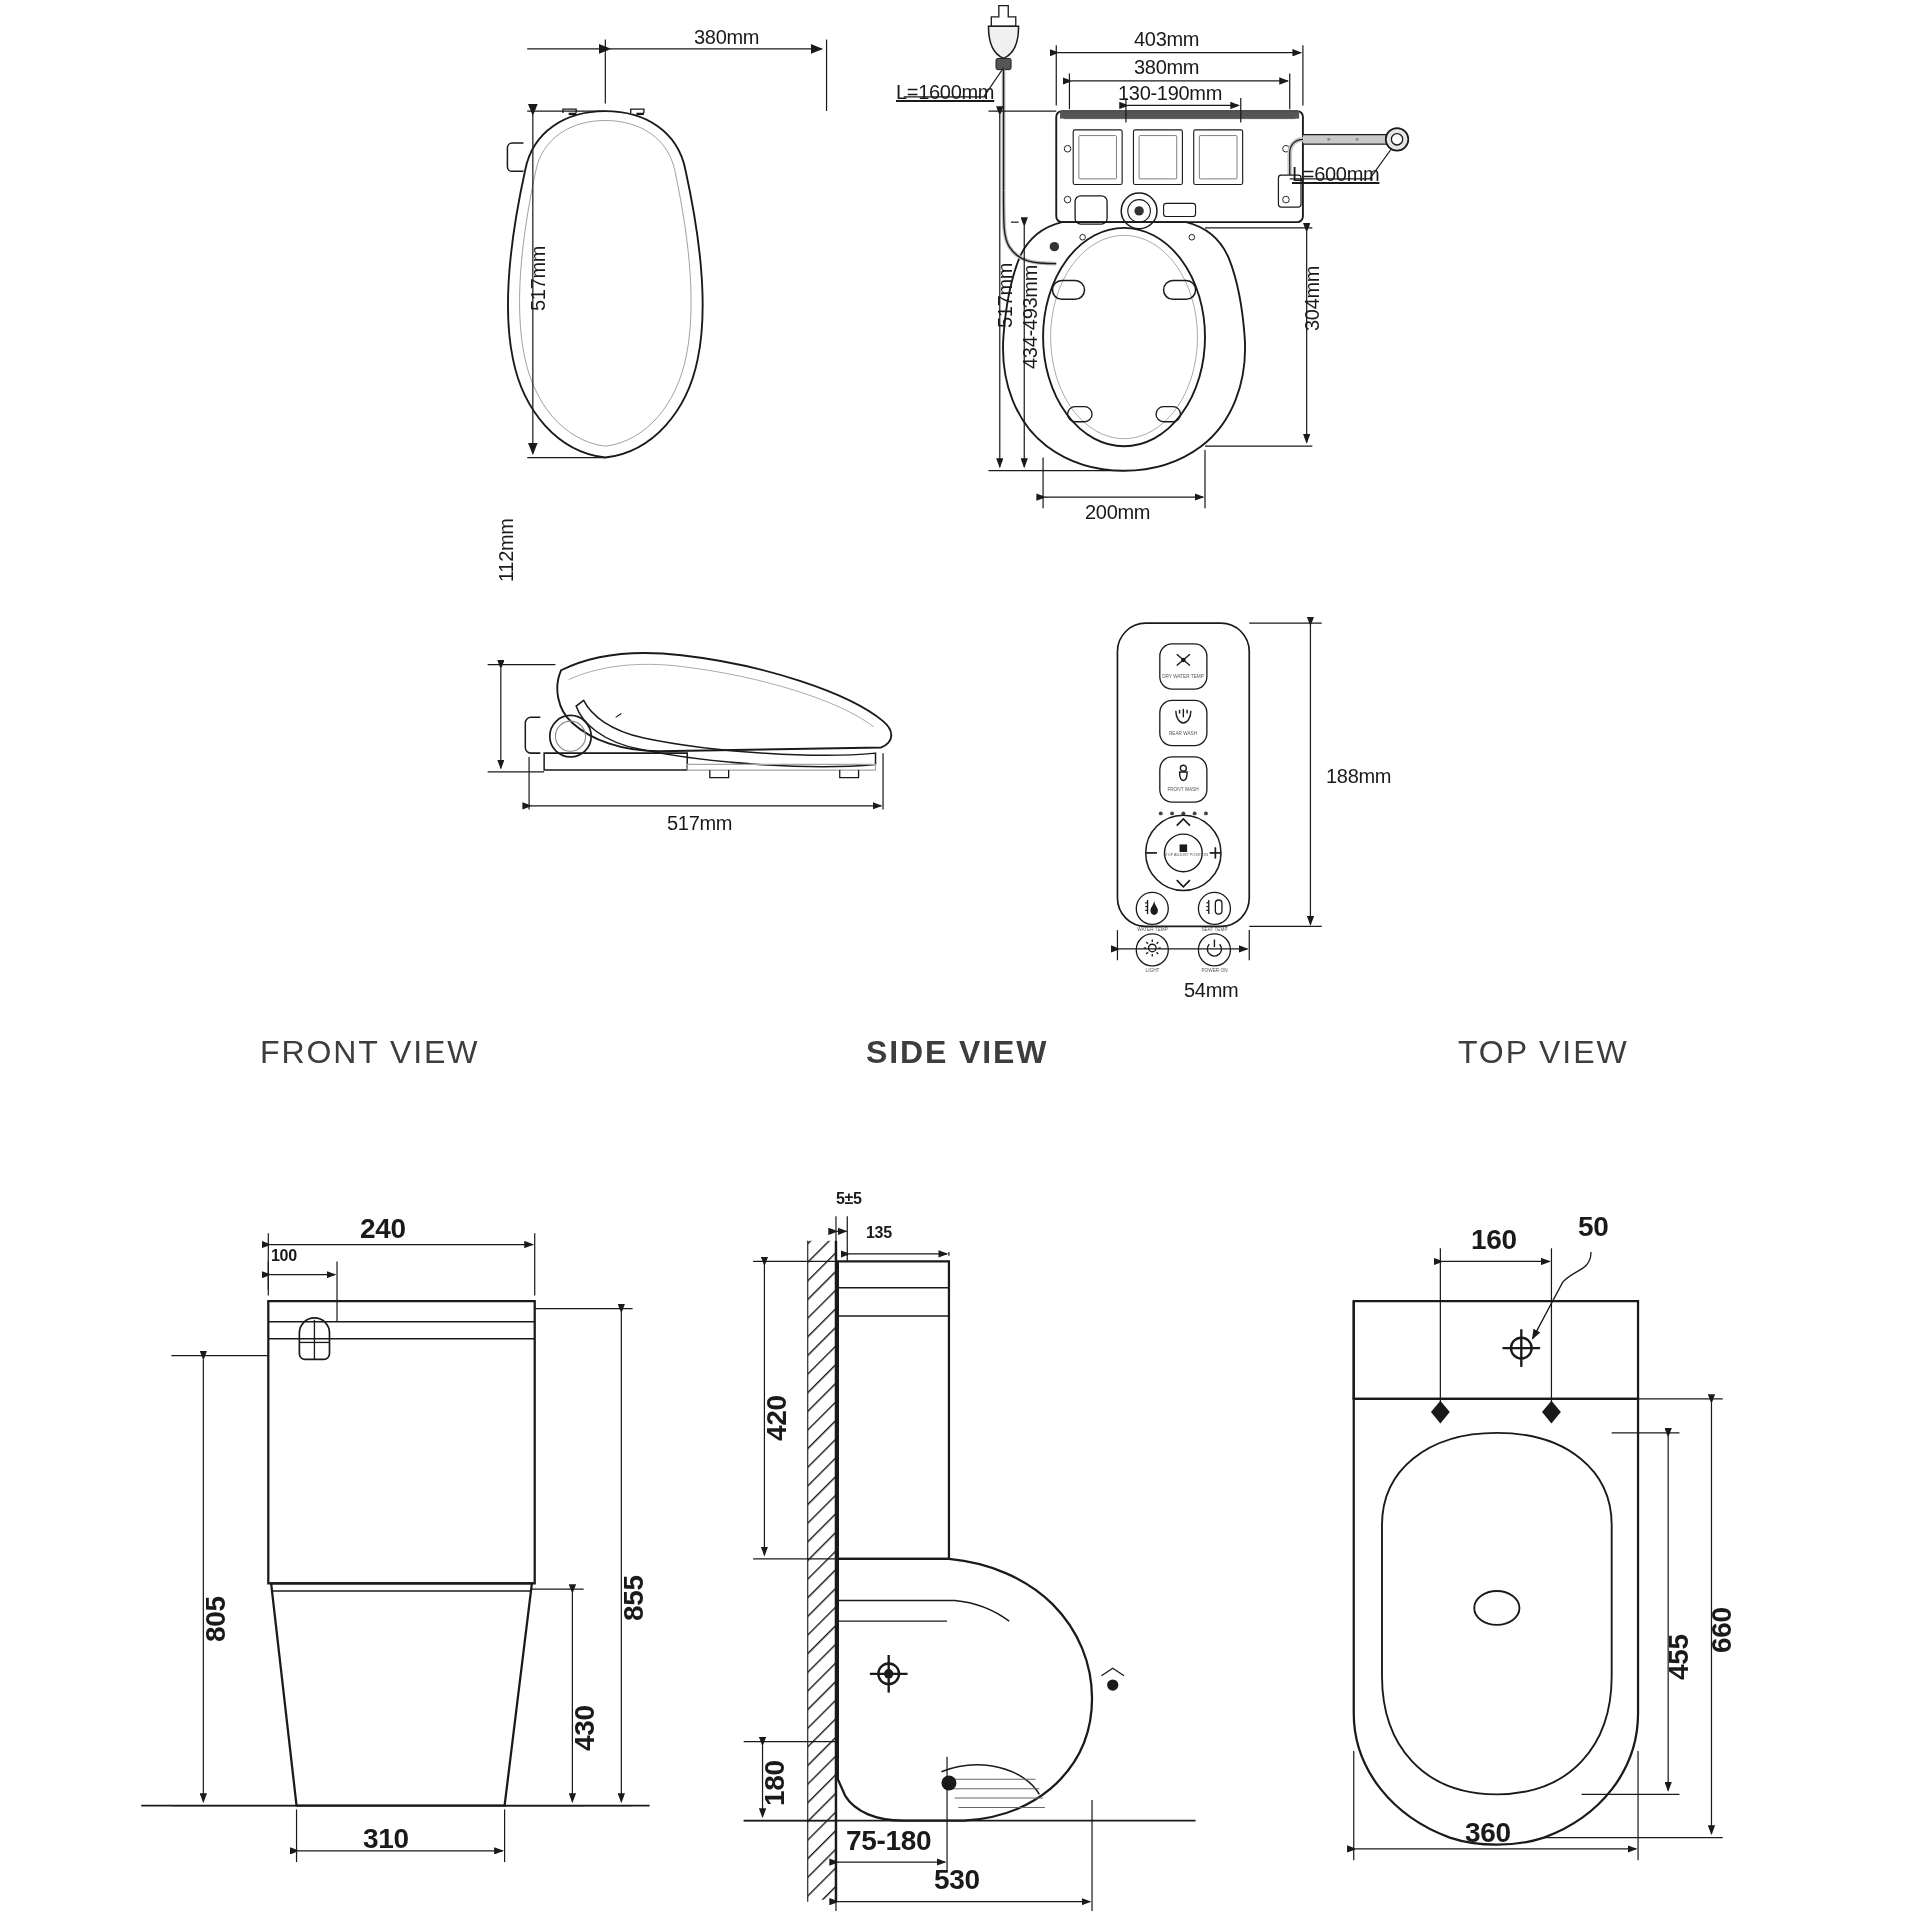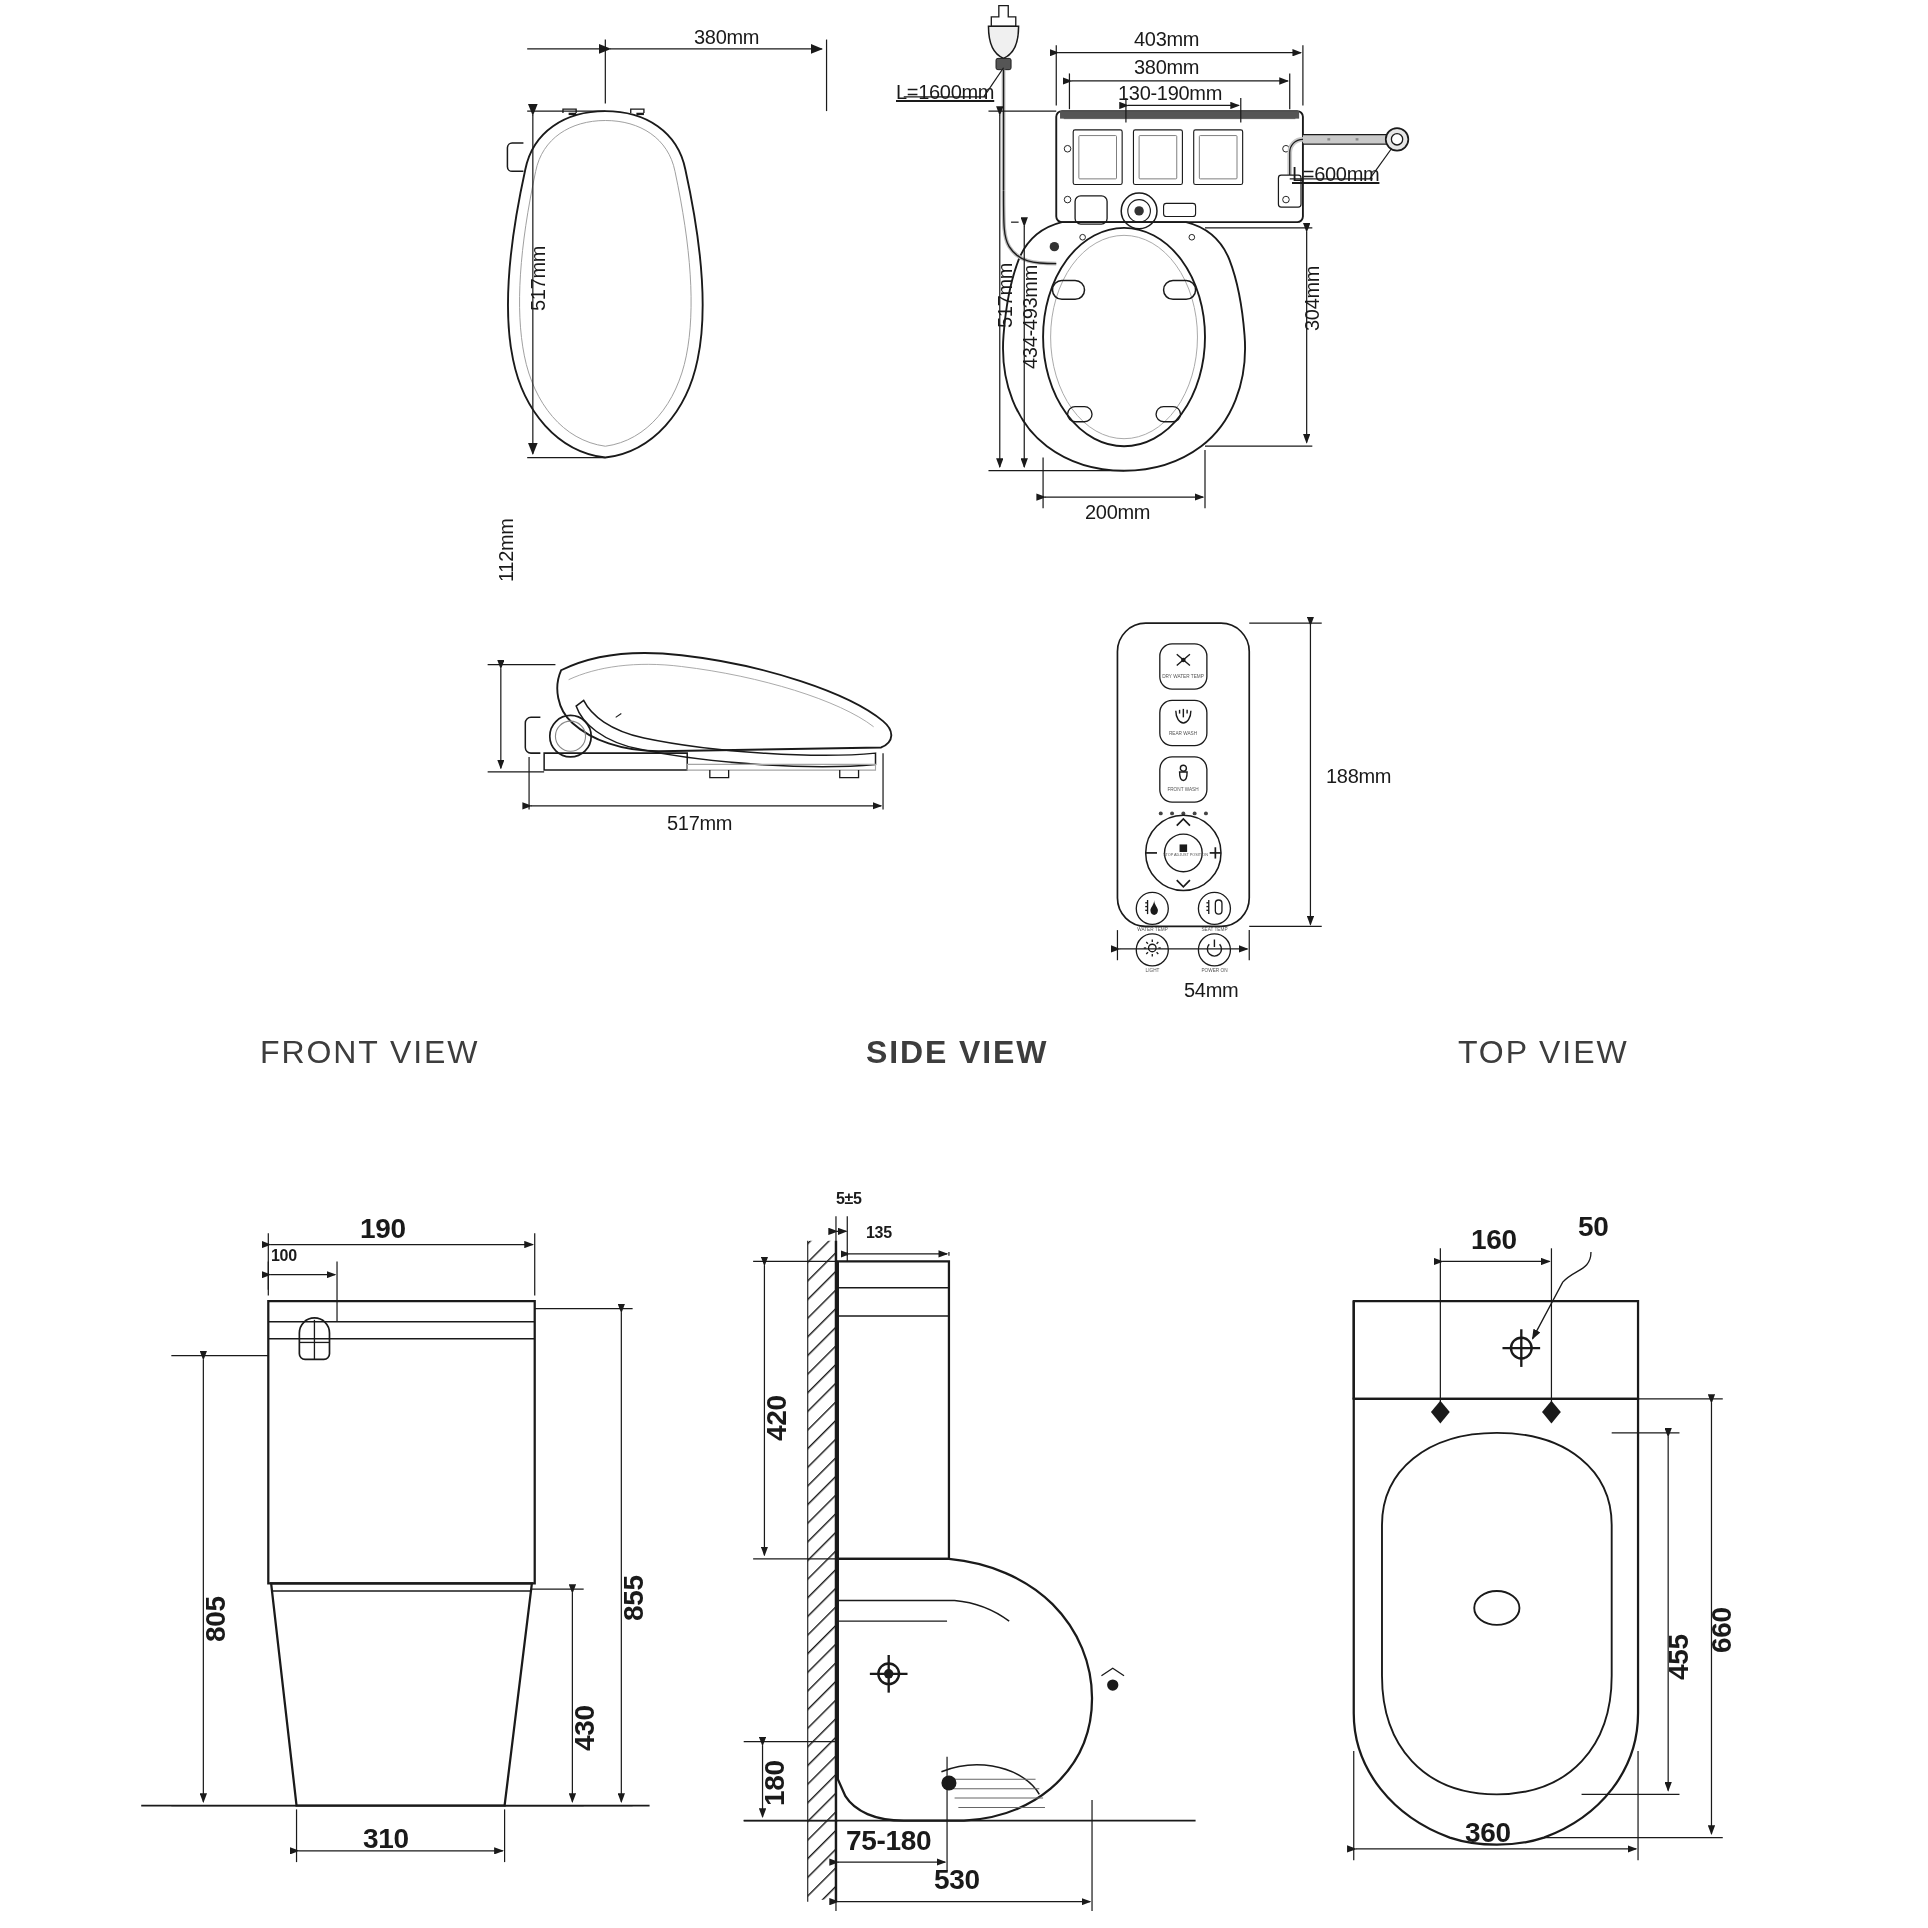--- a/index.html
+++ b/index.html
@@ -552,21 +552,21 @@
 <div class="btnlabel" style="left:1163px; top:853px; width:42px; font-size:3.8px; line-height:4.7px;">STOP ADJUST POSITION</div>
 <div class="btnlabel" style="left:1129px; top:927px; width:47px;">WATER TEMP</div>
 <div class="btnlabel" style="left:1191px; top:927px; width:47px;">SEAT TEMP</div>
 <div class="btnlabel" style="left:1129px; top:968px; width:47px;">LIGHT</div>
 <div class="btnlabel" style="left:1191px; top:968px; width:47px;">POWER ON</div>
 
 <div class="viewtitle" style="left:260px; top:1034px;">FRONT VIEW</div>
 <div class="viewtitle" style="left:866px; top:1034px;font-weight:bold;">SIDE VIEW</div>
 <div class="viewtitle" style="left:1458px; top:1034px;">TOP VIEW</div>
 
-<div class="dimtext dim-num" style="left:360px; top:1213px;">190</div>
+<div class="dimtext dim-num" style="left:360px; top:1213px;">240</div>
 <div class="dimtext dim-num-sm" style="left:271px; top:1247px;">100</div>
 <div class="dimtext dim-num vert" style="left:200px; top:1642px;">805</div>
 <div class="dimtext dim-num vert" style="left:618px; top:1621px;">855</div>
 <div class="dimtext dim-num vert" style="left:569px; top:1751px;">430</div>
 <div class="dimtext dim-num" style="left:363px; top:1823px;">310</div>
 
 <div class="dimtext dim-num-sm" style="left:836px; top:1190px;">5±5</div>
 <div class="dimtext dim-num-sm" style="left:866px; top:1224px;">135</div>
 <div class="dimtext dim-num vert" style="left:761px; top:1441px;">420</div>
 <div class="dimtext dim-num vert" style="left:759px; top:1806px;">180</div>

